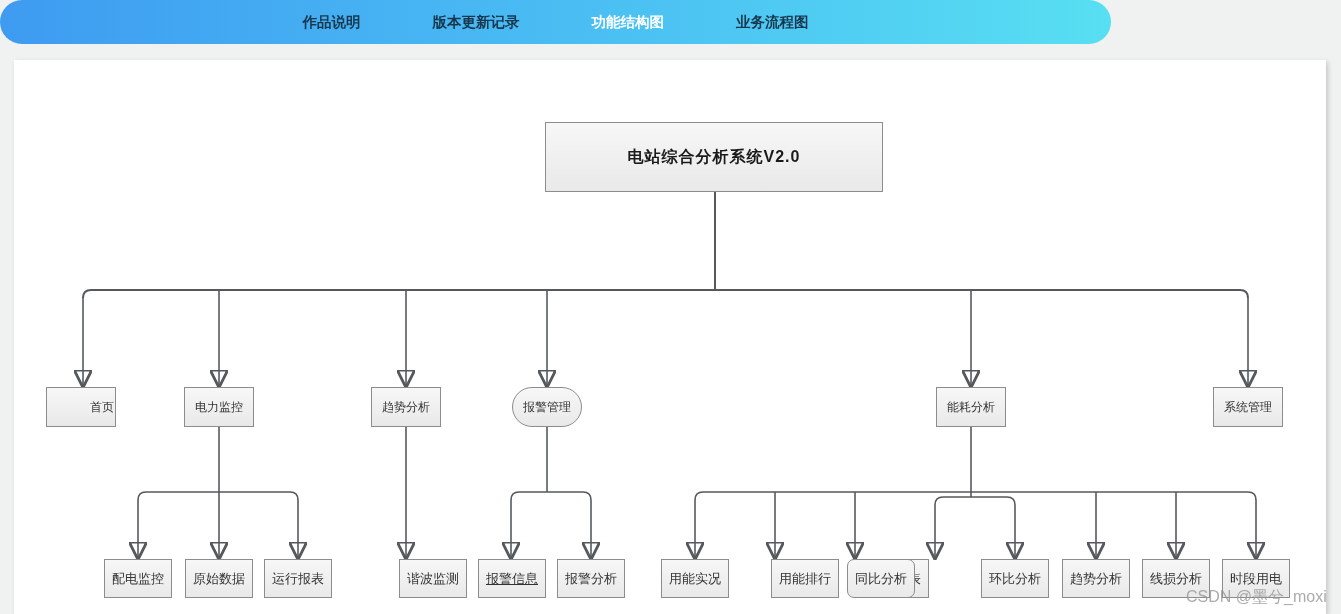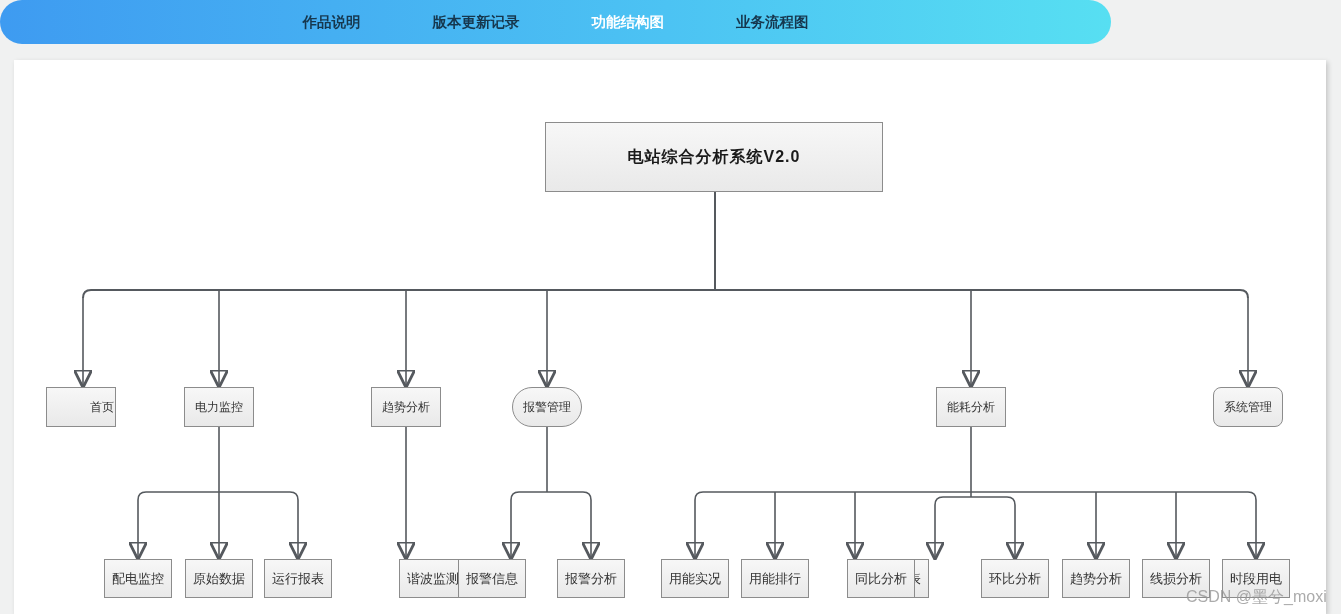--- a/index.html
+++ b/index.html
@@ -106,30 +106,30 @@
   <path d="M1256 500 V557" marker-end="url(#ah)"></path>
 </svg>
 
 <div class="node root">电站综合分析系统V2.0</div>
 
 <div class="node l1" style="left:46px;padding-left:42px;">首页</div>
 <div class="node l1" style="left:184px;">电力监控</div>
 <div class="node l1" style="left:371px;">趋势分析</div>
 <div class="node l1" style="left:512px;border-radius:20px;">报警管理</div>
 <div class="node l1" style="left:936px;">能耗分析</div>
-<div class="node l1" style="left:1213px;border-radius:8px;">系统管理</div>
+<div class="node l1" style="left:1213px;">系统管理</div>
 
 <div class="node l2" style="left:104px;">配电监控</div>
 <div class="node l2" style="left:185px;">原始数据</div>
 <div class="node l2" style="left:264px;text-align:center;">运行报表</div>
 <div class="node l2" style="left:371px;margin-left:28px;">谐波监测</div>
-<div class="node l2" style="left:458px;">报警信息</div>
+<div class="node l2" style="left:478px;text-decoration:underline;">报警信息</div>
 <div class="node l2" style="left:557px;">报警分析</div>
 <div class="node l2" style="left:661px;">用能实况</div>
-<div class="node l2" style="left:741px;">用能排行</div>
+<div class="node l2" style="left:771px;">用能排行</div>
 <div class="node l2" style="left:821px;margin-left:40px;">用能报表</div>
-<div class="node l2" style="left:847px;">同比分析</div>
+<div class="node l2" style="left:847px;border-radius:7px;">同比分析</div>
 <div class="node l2" style="left:981px;text-align:right;">环比分析</div>
 <div class="node l2" style="left:1062px;">趋势分析</div>
 <div class="node l2" style="left:1142px;">线损分析</div>
 <div class="node l2" style="left:1222px;">时段用电</div>
 
 <div class="watermark">CSDN @墨兮_moxi</div>
 
 </body></html>

